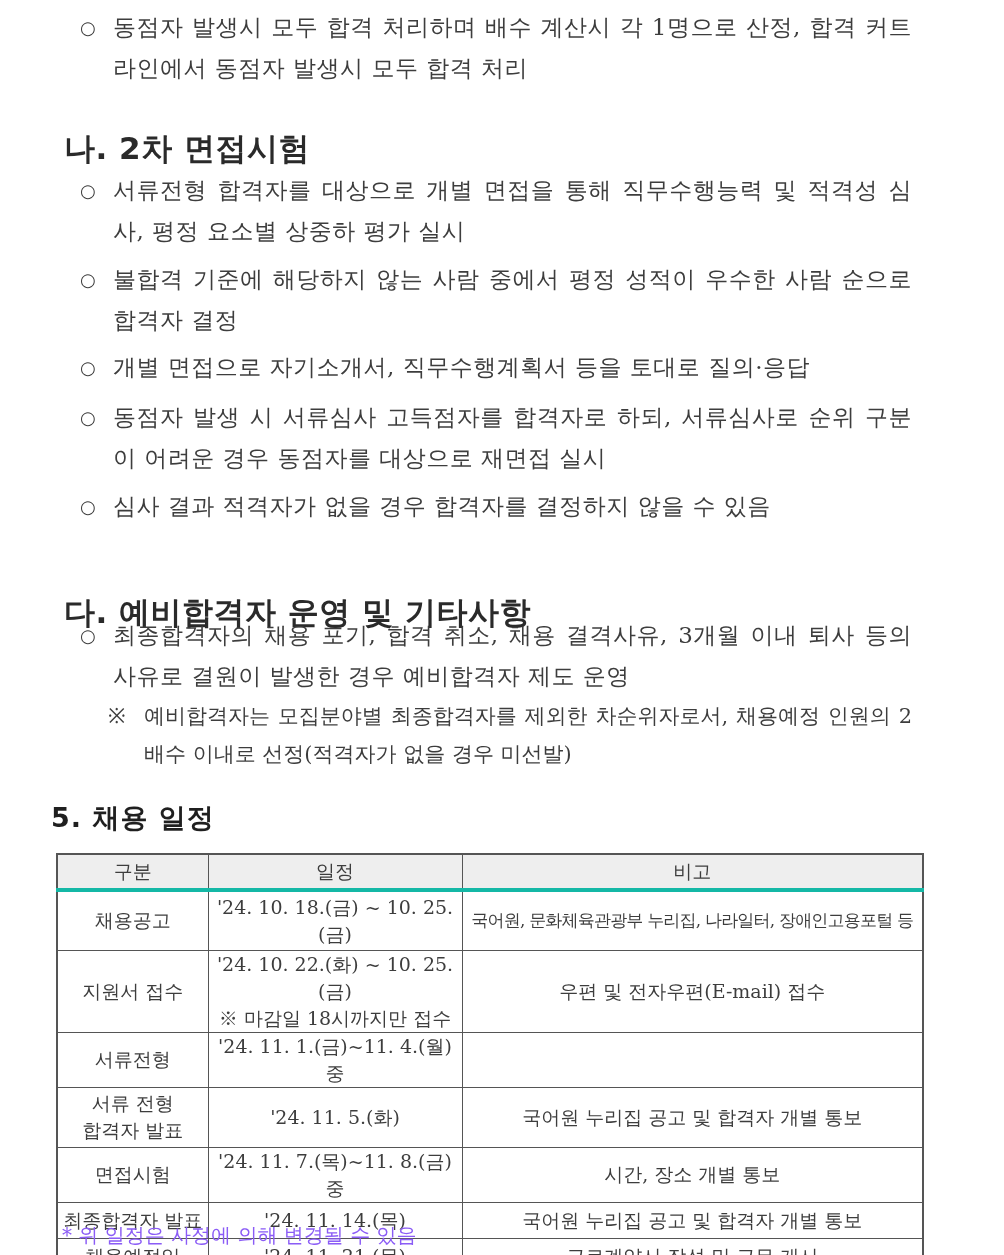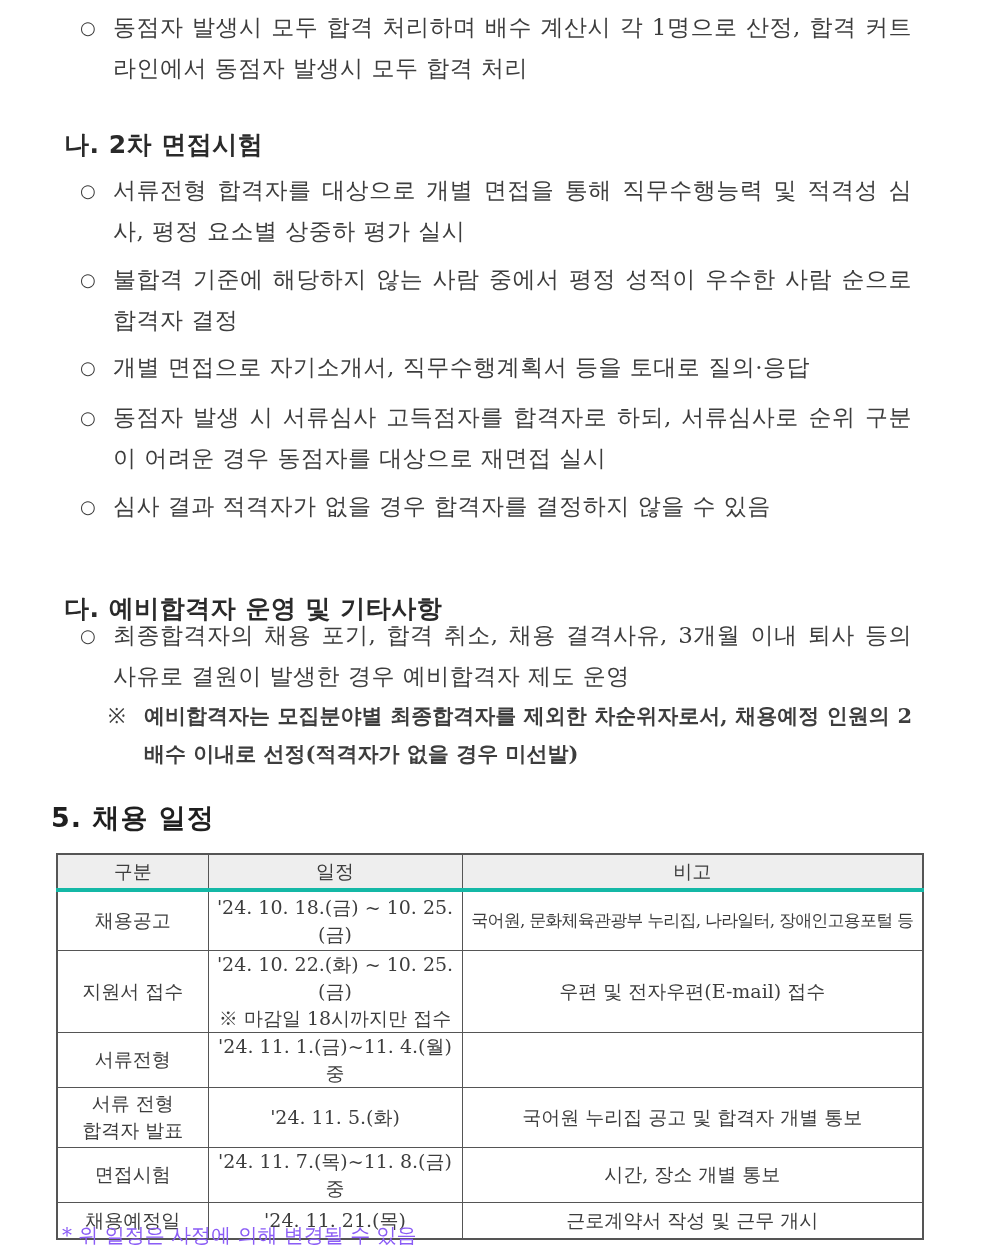--- a/index.html
+++ b/index.html
@@ -12,29 +12,29 @@
     position: absolute; left: 80px; width: 832px;
     font-size: 23px; line-height: 41px; color: #3d3d3d;
     letter-spacing: 0.5px;
   }
   .para .bullet {
     position: absolute; left: 0; top: 0; width: 24px; font-size: 18px;
     font-family: "DejaVu Sans", sans-serif;
   }
   .para .text { display: block; margin-left: 33px; text-align: justify; text-align-last: left; }
   .sub-head {
-    position: absolute; left: 64px; font-size: 25px; font-weight: bold;
+    position: absolute; left: 64px; font-size: 31px; font-weight: bold;
     color: #2a2a2a; font-family: "DejaVu Sans", sans-serif; letter-spacing: 0.5px;
   }
   .note {
     position: absolute; left: 108px; width: 804px;
     font-size: 21px; line-height: 38px; color: #3d3d3d;
   }
   .note .mark { position: absolute; left: 0; top: 0; }
-  .note .text { display: block; margin-left: 36px; text-align: justify; text-align-last: left; font-weight: bold; }
+  .note .text { display: block; margin-left: 36px; text-align: justify; text-align-last: left; }
   .section-title {
     position: absolute; left: 51px; top: 800px; font-size: 27px; font-weight: bold;
     font-family: "DejaVu Sans", sans-serif; color: #1f1f1f; letter-spacing: 1px;
   }
   table.schedule {
     position: absolute; left: 56px; top: 853px; width: 866px;
     border-collapse: collapse; table-layout: fixed;
     font-size: 19px; color: #3d3d3d;
     border: 2px solid #555;
   }
@@ -128,20 +128,25 @@
     <tr style="height:60px;">
       <td style="padding:0 22px;">서류 전형 합격자 발표</td>
       <td>'24. 11. 5.(화)</td>
       <td>국어원 누리집 공고 및 합격자 개별 통보</td>
     </tr>
     <tr style="height:36px;">
       <td>면접시험</td>
       <td>'24. 11. 7.(목)~11. 8.(금) 중</td>
       <td>시간, 장소 개별 통보</td>
     </tr>
+    <tr style="height:36px;">
+      <td>최종합격자 발표</td>
+      <td>'24. 11. 14.(목)</td>
+      <td>국어원 누리집 공고 및 합격자 개별 통보</td>
+    </tr>
     <tr style="height:37px;">
       <td>채용예정일</td>
       <td>'24. 11. 21.(목)</td>
       <td>근로계약서 작성 및 근무 개시</td>
     </tr>
   </tbody>
 </table>
 
 <div class="footnote">* 위 일정은 사정에 의해 변경될 수 있음</div>
 

